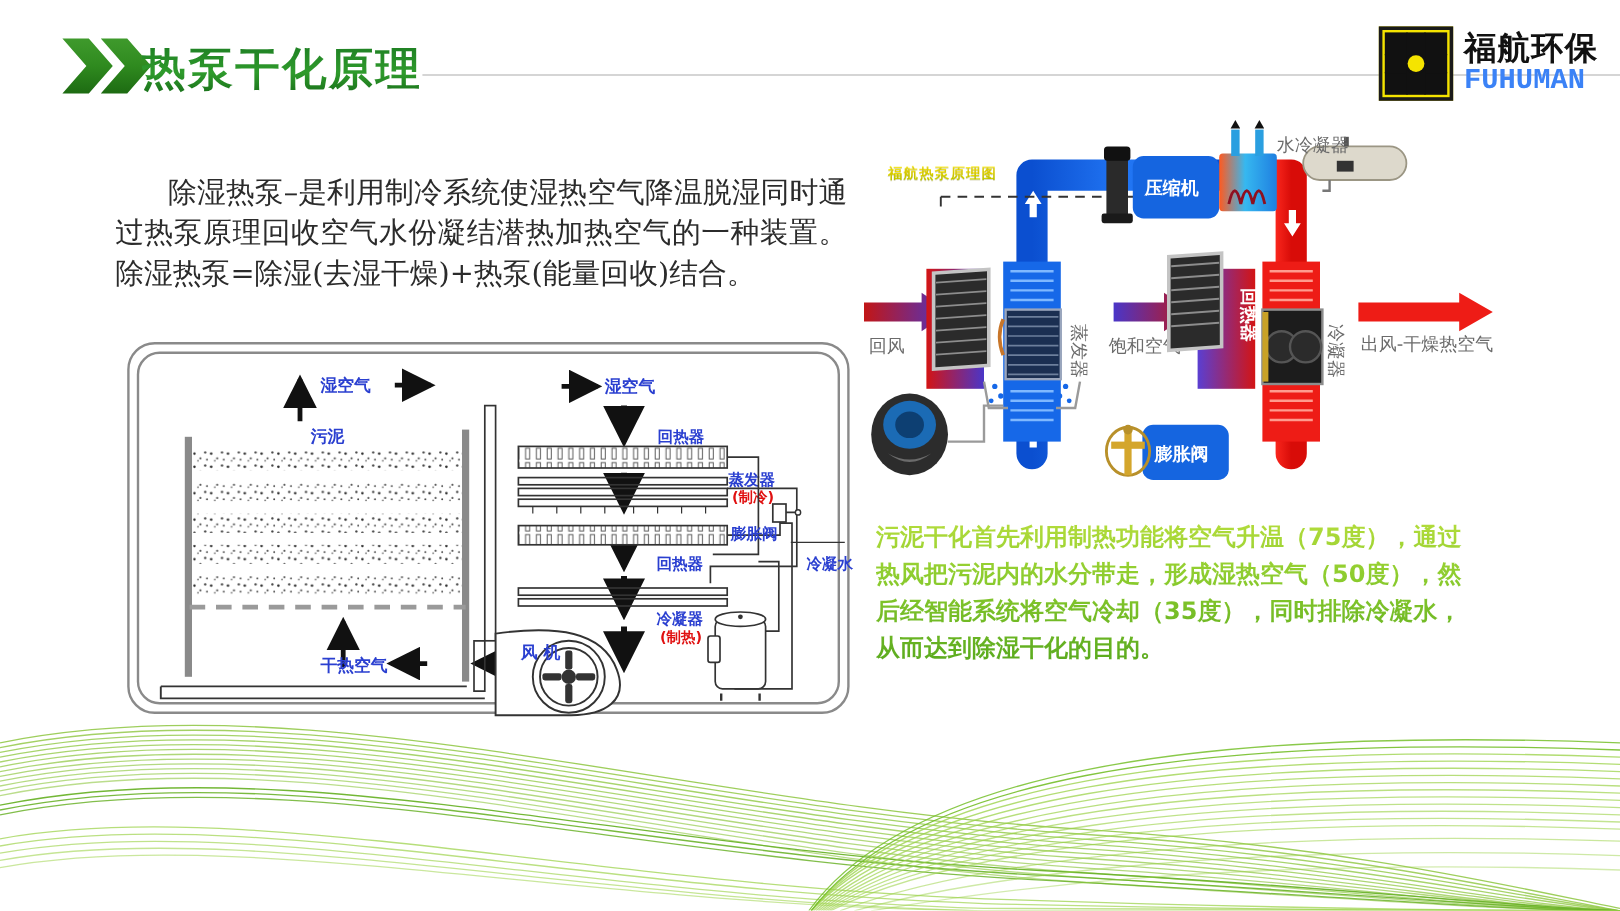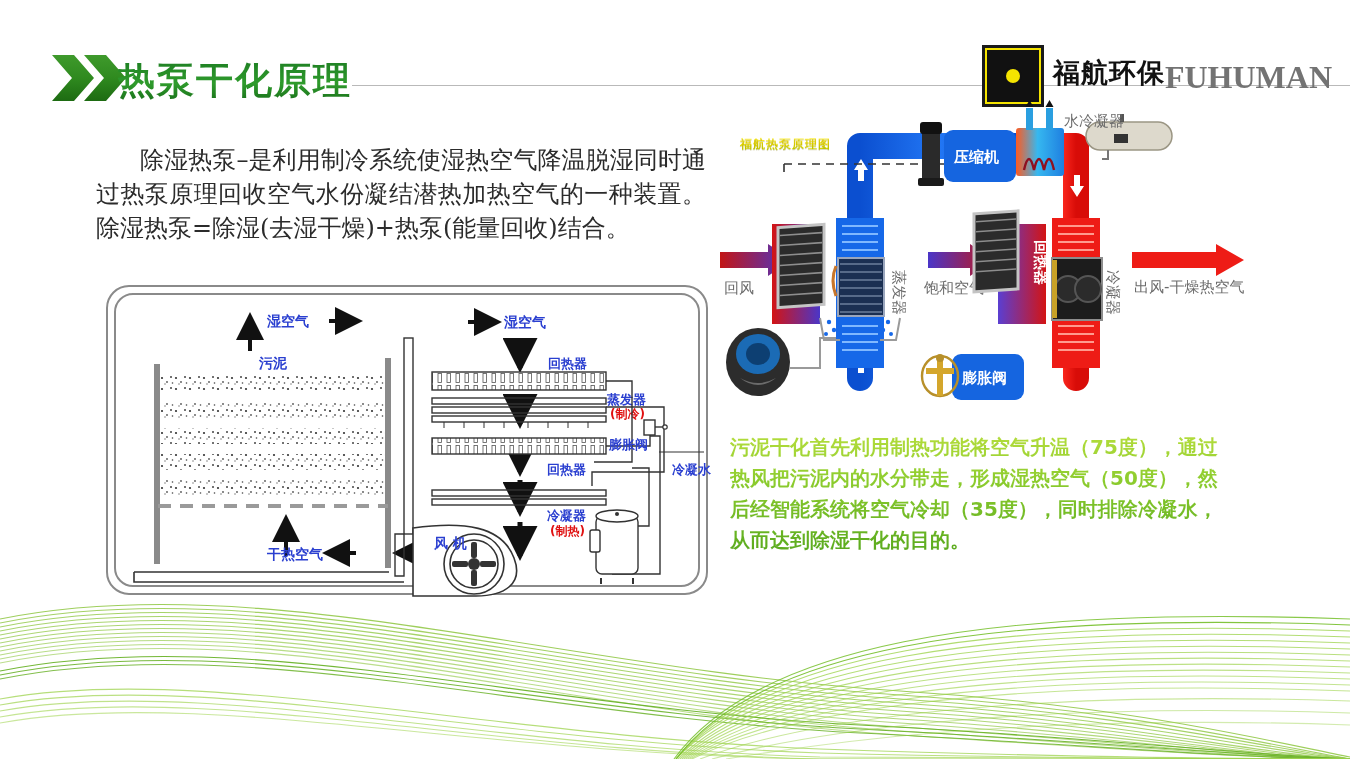--- a/index.html
+++ b/index.html
@@ -5,21 +5,21 @@
   * { box-sizing: border-box; margin: 0; padding: 0; }
   html, body { width: 1350px; height: 759px; overflow: hidden; }
   body {
     font-family: "Liberation Sans", "DejaVu Sans", sans-serif;
     background: #ffffff;
     position: relative;
   }
   .slide { position: relative; width: 1350px; height: 759px; background:#fff; overflow:hidden; }
 
   
-  .header { position:absolute; left:0; top:0; width:1350px; height:100px;margin-top:23px; }
+  .header { position:absolute; left:0; top:0; width:1350px; height:100px; }
   .chevrons { position:absolute; left:50px; top:30px; width:80px; height:50px; }
   .title-text {
     position:absolute; left:118px; top:33px;
     font-family:"DejaVu Serif","Liberation Serif",serif;
     font-size:37px; font-weight:700; letter-spacing:2px;
     color:#1d7a1d;
     background: linear-gradient(180deg,#1b7a22 0%, #2f9b2c 55%, #146616 100%);
     -webkit-background-clip:text; background-clip:text; -webkit-text-fill-color:transparent;
     white-space:nowrap;
   }
@@ -31,23 +31,23 @@
   .logo-mark .blk { position:absolute; background:#111; }
   .logo-mark .q { width:19px; height:19px; }
   .logo-mark .q1 { left:2px; top:2px; }
   .logo-mark .q2 { right:2px; top:2px; }
   .logo-mark .q3 { left:2px; bottom:2px; }
   .logo-mark .q4 { right:2px; bottom:2px; }
   .logo-mark .cross-h { left:2px; top:20px; right:2px; height:16px; }
   .logo-mark .cross-v { top:2px; left:20px; bottom:2px; width:16px; }
   .logo-mark .hub { position:absolute; left:50%; top:50%; width:14px; height:14px; margin:-7px 0 0 -7px;
                     background:#f5e400; border-radius:50%; box-shadow:0 0 0 2px #111; }
-  .logo-text { display:flex; flex-direction:row; justify-content:center; line-height:1; }
+  .logo-text { display:flex; flex-direction:column; justify-content:center; line-height:1; }
   .logo-cn { font-family:"DejaVu Sans","Liberation Sans",sans-serif; font-size:27px; font-weight:700; color:#111; letter-spacing:1px; }
-  .logo-en { font-family:Liberation Serif, serif; font-size:32px; font-weight:700; color:#737373; letter-spacing:0px; margin-top:2px; }
+  .logo-en { font-family:Liberation Mono, monospace; font-size:24px; font-weight:700; color:#3b82f6; letter-spacing:0px; margin-top:2px; }
 
   
   .intro {
     position:absolute; left:96px; top:143px; width:610px;
     font-family:"DejaVu Serif","Liberation Serif",serif;
     font-size:24px; line-height:34px; color:#2b2b2b; text-align:justify;
   }
   .intro .indent { display:inline-block; width:44px; }
 
   

